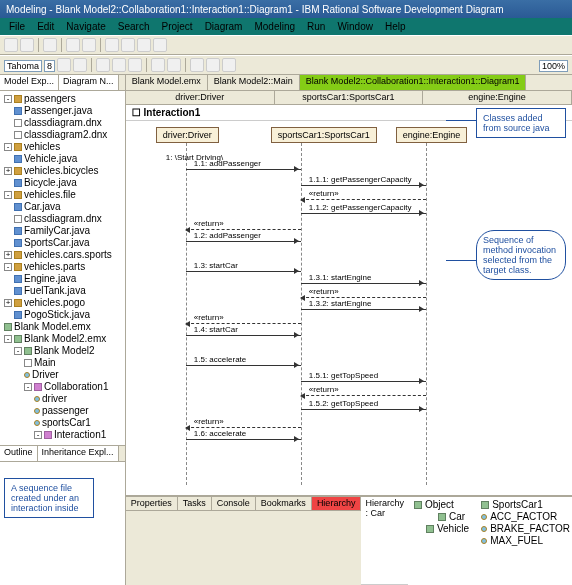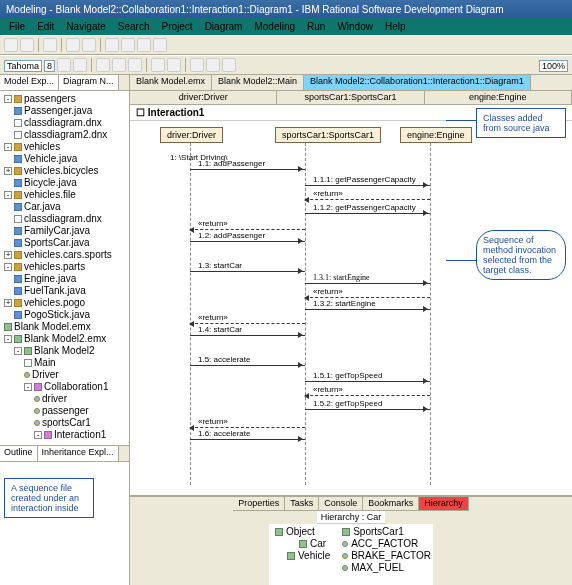--- a/index.html
+++ b/index.html
@@ -26,33 +26,33 @@
 .ico.interaction { background: #d080d0; border-color: #a060a0; }
 .ico.elem { background: #80c0e0; border-radius: 50%; width: 6px; height: 6px; }
 .exp { width: 8px; height: 8px; border: 1px solid #888; background: #fff; text-align: center; line-height: 6px; font-size: 8px; }
 .outline { height: 140px; border-top: 1px solid #aca899; display: flex; flex-direction: column; }
 .outline-body { flex: 1; background: #fff; position: relative; }
 .callout { position: absolute; background: #fff; border: 1px solid #2050a0; padding: 4px 6px; font-size: 9px; color: #2050a0; z-index: 10; max-width: 90px; }
 .arrow-line { position: absolute; background: #2050a0; z-index: 9; }
 .center-col { flex: 1; display: flex; flex-direction: column; background: #fff; }
 .editor-tabs { display: flex; background: #ece9d8; height: 16px; border-bottom: 1px solid #aca899; }
 .ed-tab { padding: 1px 6px; font-size: 9px; border-right: 1px solid #aca899; background: #ece9d8; white-space: nowrap; overflow: hidden; }
-.ed-tab.active { background: #7dd3fc; }
+.ed-tab.active { background: #84cc16; }
 .lifeline-hdr { display: flex; background: #ece9d8; height: 14px; border-bottom: 1px solid #aca899; }
 .lh-cell { flex: 1; text-align: center; font-size: 9px; padding: 1px; border-right: 1px solid #aca899; }
 .diagram-title { padding: 2px 6px; font-size: 10px; font-weight: bold; border-bottom: 1px solid #ccc; }
 .diagram { flex: 1; position: relative; background: #fff; overflow: hidden; }
 .lifeline-box { position: absolute; top: 6px; border: 1px solid #806040; background: #f8f0d8; padding: 2px 6px; font-size: 9px; text-align: center; }
 .lifeline-line { position: absolute; top: 22px; bottom: 10px; width: 0; border-left: 1px dashed #888; }
 .msg { position: absolute; height: 1px; background: #333; }
 .msg::after { content: ''; position: absolute; right: -1px; top: -3px; border: 3px solid transparent; border-left: 5px solid #333; }
 .msg.ret { background: none; border-top: 1px dashed #333; }
 .msg.ret::after { left: -1px; right: auto; border-left: none; border-right: 5px solid #333; }
 .msg-lbl { position: absolute; font-size: 8px; white-space: nowrap; }
-.bottom-pane { height: 90px; border-top: 2px solid #aca899; background: #ece9d8; display: flex; flex-direction: column; align-items: center; }
+.bottom-pane { height: 90px; border-top: 2px solid #aca899; background: #ece9d8; display: flex; flex-direction: row; }
 .bp-tabs { display: flex; height: 14px; border-bottom: 1px solid #aca899; }
 .bp-tab { padding: 1px 5px; font-size: 9px; border-right: 1px solid #aca899; }
 .bp-tab.active { background: #ef4444; }
 .bp-body { flex: 1; background: #fff; padding: 2px; font-size: 9px; display: flex; }
 .hier-col { flex: 1; }
 .hier-item { padding-left: 12px; line-height: 12px; display: flex; align-items: center; gap: 3px; }
 </style>
 </head>
 <body>
 
@@ -282,21 +282,21 @@
         <div class="msg-lbl" style="left: 183px; top: 68px;">«return»</div>
         <div class="msg" style="top: 92px; left: 175px; width: 125px;"></div>
         <div class="msg-lbl" style="left: 183px; top: 82px;">1.1.2: getPassengerCapacity</div>
         <div class="msg ret" style="top: 108px; left: 60px; width: 115px;"></div>
         <div class="msg-lbl" style="left: 68px; top: 98px;">«return»</div>
         <div class="msg" style="top: 120px; left: 60px; width: 115px;"></div>
         <div class="msg-lbl" style="left: 68px; top: 110px; text-align: right;">1.2: addPassenger</div>
         <div class="msg" style="top: 150px; left: 60px; width: 115px;"></div>
         <div class="msg-lbl" style="left: 68px; top: 140px;">1.3: startCar</div>
         <div class="msg" style="top: 162px; left: 175px; width: 125px;"></div>
-        <div class="msg-lbl" style="left: 183px; top: 152px; font-family: Liberation Serif, serif;">1.3.1: startEngine</div>
+        <div class="msg-lbl" style="left: 183px; top: 152px;">1.3.1: startEngine</div>
         <div class="msg ret" style="top: 176px; left: 175px; width: 125px;"></div>
         <div class="msg-lbl" style="left: 183px; top: 166px;">«return»</div>
         <div class="msg" style="top: 188px; left: 175px; width: 125px;"></div>
         <div class="msg-lbl" style="left: 183px; top: 178px;">1.3.2: startEngine</div>
         <div class="msg ret" style="top: 202px; left: 60px; width: 115px;"></div>
         <div class="msg-lbl" style="left: 68px; top: 192px;">«return»</div>
         <div class="msg" style="top: 214px; left: 60px; width: 115px;"></div>
         <div class="msg-lbl" style="left: 68px; top: 204px;">1.4: startCar</div>
         <div class="msg" style="top: 244px; left: 60px; width: 115px;"></div>
         <div class="msg-lbl" style="left: 68px; top: 234px;">1.5: accelerate</div>

